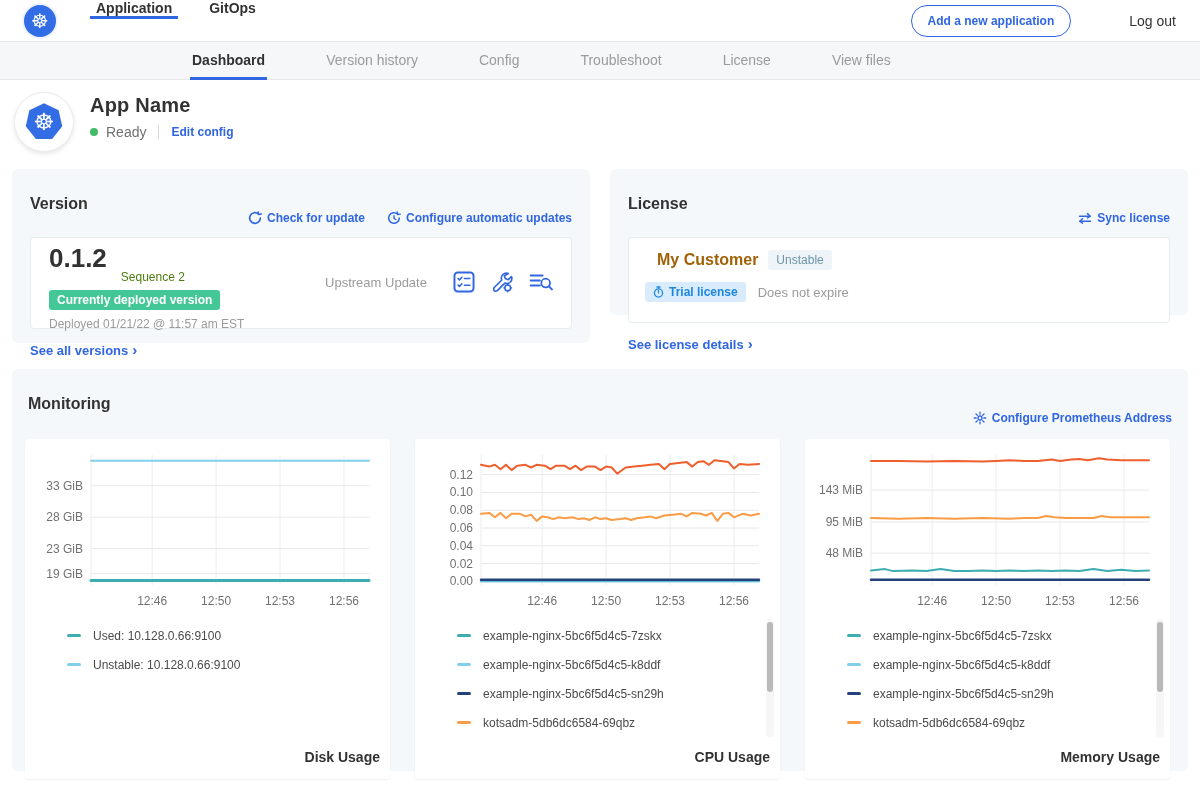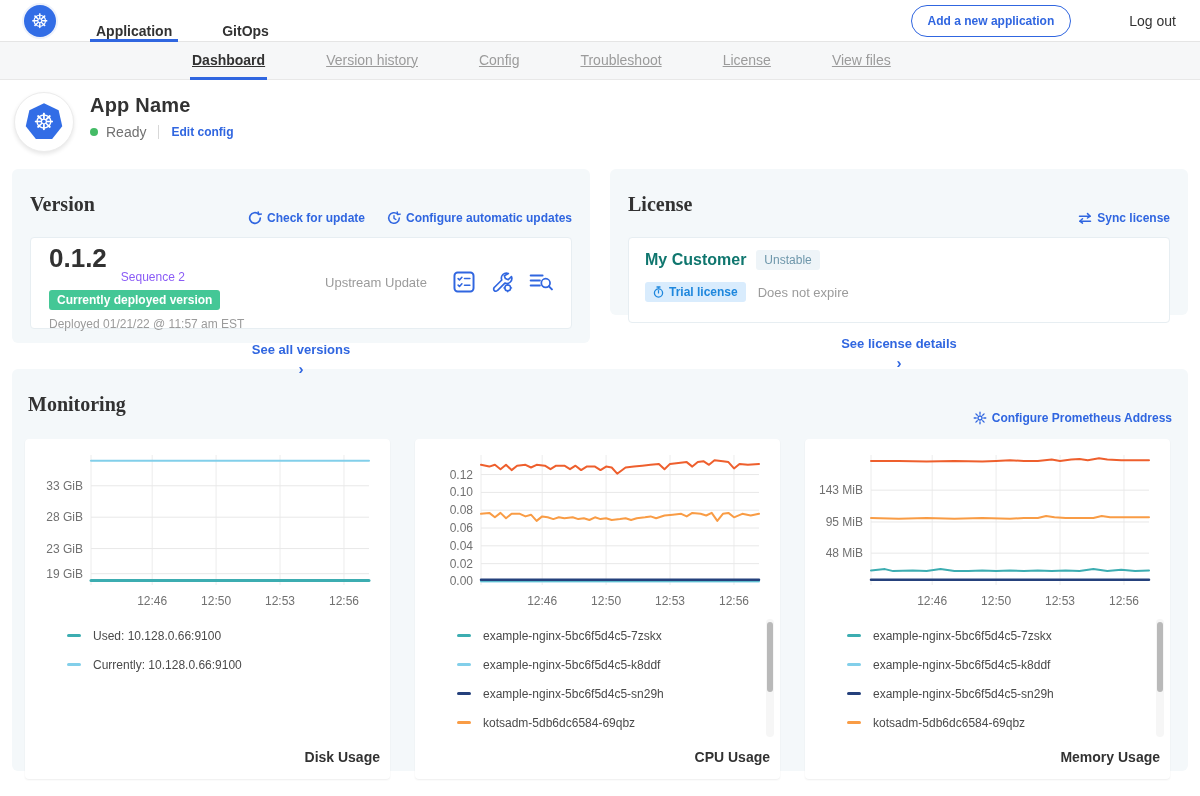--- a/index.html
+++ b/index.html
@@ -6,35 +6,35 @@
   html,body { width:1200px; height:796px; background:#ffffff;
     font-family:"Liberation Sans","DejaVu Sans",sans-serif; color:#323232; overflow:hidden; }
 
   
   .topnav { height:42px; background:#fff; border-bottom:1px solid #e5e5e5;
     display:flex; align-items:stretch; padding:0 24px; }
   .brand { display:flex; align-items:center; margin-right:34px; }
   .brand-circle { width:32px; height:32px; border-radius:50%; background:#326de6;
     box-shadow:0 0 0 2px #eef2fb; display:flex; align-items:center; justify-content:center; }
   .brand-circle span { color:#fff; font-size:20px; line-height:1; font-family:"DejaVu Sans",sans-serif; }
-  .topnav-tabs { display:flex; gap:38px; align-items:flex-end; }
+  .topnav-tabs { display:flex; gap:25px; align-items:flex-start; }
   .tnav-tab { display:flex; align-items:center; padding:0 6px; font-size:14px; font-weight:bold;
     color:#323232; cursor:pointer; border-bottom:3px solid transparent; margin-bottom:-1px; }
   .tnav-tab.active { border-bottom-color:#3066e0; }
   .topnav-right { margin-left:auto; display:flex; align-items:center; gap:18px; }
   .add-app-btn { border:1px solid #3066e0; color:#3066e0; font-size:12px; font-weight:bold;
     background:#fff; border-radius:17px; padding:8px 16px; cursor:pointer;
     font-family:"Liberation Sans","DejaVu Sans",sans-serif; }
   .logout { font-size:14px; color:#323232; cursor:pointer;margin-left:40px; }
 
   
   .subnav { height:38px; background:#f6f7f8; border-bottom:1px solid #e8e8e8;
     display:flex; align-items:stretch; gap:57px; padding:0 0 0 190px; }
   .snav-tab { display:flex; align-items:center; font-size:14px; color:#9b9b9b; cursor:pointer;
-    border-bottom:3px solid transparent; margin-bottom:-1px; padding:0 2px;text-decoration:underline; }
+    border-bottom:3px solid transparent; margin-bottom:-1px; padding:0 2px; }
   .snav-tab.active { color:#323232; font-weight:bold; border-bottom-color:#3066e0; }
 
   
   .app-header { display:flex; align-items:flex-start; padding:12px 0 14px 14px; background:#fff; }
   .app-logo { width:60px; height:60px; border-radius:50%; background:#fff;
     border:1px solid #ececec; box-shadow:0 2px 4px rgba(0,0,0,.10);
     display:flex; align-items:center; justify-content:center; margin-right:16px; }
   .app-title-block { padding-top:2px; }
   .app-name { font-size:20px; font-weight:bold; color:#323232; letter-spacing:.2px; }
   .app-status-row { display:flex; align-items:center; gap:8px; margin-top:7px; }
@@ -43,44 +43,44 @@
   .vdivider { width:1px; height:14px; background:#d8d8d8; margin:0 4px; }
   .edit-config { font-size:12px; font-weight:bold; color:#3066e0; cursor:pointer; }
 
   
   .content { padding:3px 12px 16px; }
   .cards-row { display:flex; gap:20px; align-items:flex-start; }
   .panel { background:#f4f8fa; border-radius:6px; padding:14px 18px; }
   .panel-version { width:578px; height:174px; }
   .panel-license { width:578px; height:146px; }
   .panel-head { display:flex; align-items:center; }
-  .panel-title { font-size:20px; font-weight:bold; color:#323232;font-family:Liberation Serif, serif; }
+  .panel-title { font-size:16px; font-weight:bold; color:#323232; }
   .panel-links { margin-left:auto; display:flex; gap:22px; }
   .blue-link { display:flex; align-items:center; gap:5px; color:#3066e0; font-size:12px;
     font-weight:bold; cursor:pointer; white-space:nowrap;margin-top:28px; }
   .inner-card { background:#fff; border:1px solid #e7eef2; border-radius:4px; margin-top:12px; }
 
   .version-inner { display:flex; align-items:center; padding:12px 18px 14px; height:92px; }
   .ver-left { min-width:250px; }
   .ver-num-row { display:flex; align-items:center; gap:14px; }
   .ver-num { font-size:26px; font-weight:bold; color:#323232; }
-  .ver-seq { font-size:12px; color:#8b5cf6;margin-top:37px; }
+  .ver-seq { font-size:12px; color:#4d7c0f;margin-top:37px; }
   .deployed-badge { display:inline-block; background:#44c796; color:#fff; font-size:12px;
     font-weight:bold; border-radius:3px; padding:3px 8px; margin-top:6px; }
   .deployed-at { font-size:12px; color:#9b9b9b; margin-top:7px; }
   .ver-source { flex:1; text-align:center; font-size:13px; color:#9b9b9b; }
   .ver-icons { display:flex; gap:16px; color:#3066e0; align-items:center; }
   .ver-icons .icon-btn { cursor:pointer; display:flex; }
   .see-link { display:flex; align-items:center; gap:4px; color:#3066e0; font-size:13px;
-    font-weight:bold; margin-top:13px; cursor:pointer;flex-direction:column; }
+    font-weight:bold; margin-top:13px; cursor:pointer; }
   .chev { font-size:15px; font-weight:bold; transform:translateY(-1px); }
 
   .license-inner { padding:12px 16px 14px; height:86px; }
   .lic-row1 { display:flex; align-items:center; gap:10px; }
-  .lic-customer { font-size:16px; font-weight:bold; color:#0f766e; }
+  .lic-customer { font-size:16px; font-weight:bold; color:#a16207;margin-left:12px; }
   .channel-badge { background:#eef4f8; color:#6d96aa; font-size:12px; border-radius:3px; padding:3px 8px; }
   .lic-row2 { display:flex; align-items:center; gap:12px; margin-top:12px; }
   .trial-badge { display:flex; align-items:center; gap:5px; background:#d9ecfd; color:#1e87dd;
     font-size:12px; font-weight:bold; border-radius:3px; padding:3px 8px; }
   .expiry { font-size:13px; color:#9b9b9b; }
 
   
   .panel-monitoring { margin-top:26px; width:1176px; height:402px; padding:14px 13px; }
   .mon-head { display:flex; align-items:center; padding:0 3px; }
   .charts-row { display:flex; gap:25px; margin-top:14px; }
@@ -303,21 +303,21 @@
               <polyline points="56.0,13.7 334.0,13.7" fill="none" stroke="#82cfea" stroke-width="2" stroke-linejoin="round" stroke-linecap="round"></polyline>
               <polyline points="56.0,133.6 334.0,133.6" fill="none" stroke="#3cadb1" stroke-width="3" stroke-linejoin="round" stroke-linecap="round"></polyline>
             </svg></div>
         <div class="legend" id="legend-0">
             <div class="legend-row">
               <span class="swatch" style="background: rgb(60, 173, 177);"></span>
               <span class="legend-label">Used: 10.128.0.66:9100</span>
             </div>
             <div class="legend-row">
               <span class="swatch" style="background: rgb(130, 207, 234);"></span>
-              <span class="legend-label">Currently: 10.128.0.66:9100</span>
+              <span class="legend-label">Unstable: 10.128.0.66:9100</span>
             </div>
           </div>
         <div class="chart-title" id="title-0">Disk Usage</div>
       </div>
       <div class="chart-card" id="chart-card-1">
         <div class="chart-plot" id="chart-1"><svg width="345" height="168" viewBox="0 0 345 168">
               <line x1="56" y1="8" x2="56" y2="138" stroke="#ececec" stroke-width="1"></line>
               <line x1="117.16" y1="8" x2="117.16" y2="138" stroke="#ececec" stroke-width="1"></line>
               <line x1="181.10000000000002" y1="8" x2="181.10000000000002" y2="138" stroke="#ececec" stroke-width="1"></line>
               <line x1="245.04000000000002" y1="8" x2="245.04000000000002" y2="138" stroke="#ececec" stroke-width="1"></line>

